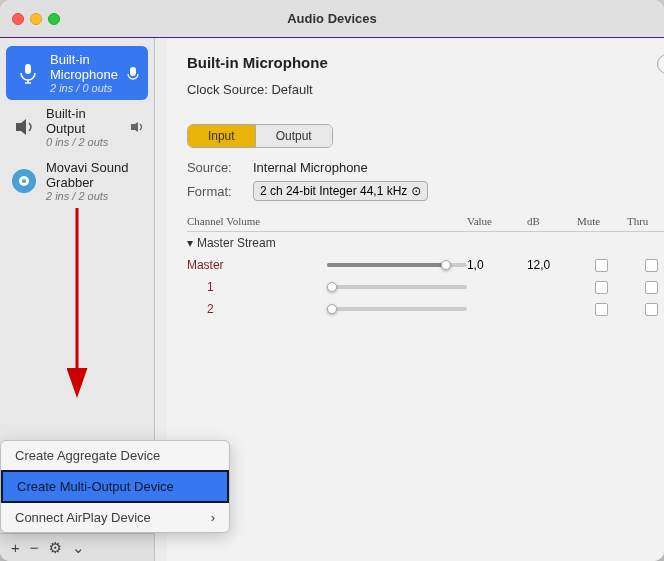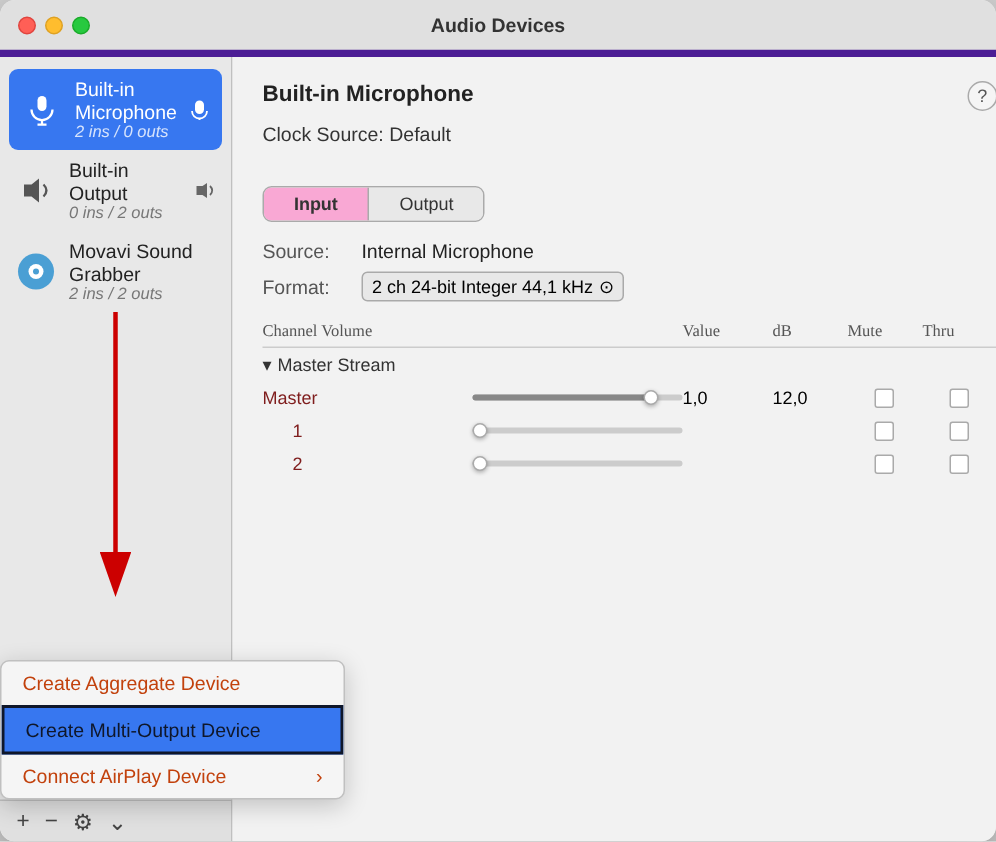--- a/index.html
+++ b/index.html
@@ -20,21 +20,21 @@
       background: #ececec;
       border-radius: 10px;
       box-shadow: 0 10px 40px rgba(0,0,0,0.4);
       display: flex;
       flex-direction: column;
       overflow: hidden;
     }
     .titlebar {
       height: 38px;
       background: #e0e0e0;
-      border-bottom: 5px solid #4c1d95;
+      border-bottom: 1px solid #4c1d95;
       display: flex;
       align-items: center;
       justify-content: center;
       position: relative;
       border-radius: 10px 10px 0 0;
     }
     .traffic-lights {
       position: absolute;
       left: 12px;
       display: flex;
@@ -50,20 +50,21 @@
     .tl-green { background: #27c93f; border: 1px solid #1aab29; }
     .titlebar-title {
       font-size: 13px;
       font-weight: 600;
       color: #333;
     }
     .main-content {
       display: flex;
       flex: 1;
       overflow: hidden;
+      gap: 12px;
     }
     
     .sidebar {
       width: 240px;
       background: #e8e8e8;
       border-right: 1px solid #c0c0c0;
       display: flex;
       flex-direction: column;
     }
     .device-list {
@@ -156,21 +157,21 @@
       border: 1px solid #c0c0c0;
       border-radius: 6px;
       box-shadow: 0 4px 16px rgba(0,0,0,0.2);
       z-index: 10;
       overflow: hidden;
     }
     .menu-item {
       padding: 7px 14px;
       font-size: 13px;
       cursor: pointer;
-      color: #c2410c;
+      color: #404040;
       display: flex;
       align-items: center;
       justify-content: space-between;
     }
     .menu-item.highlighted {
       background: #3777f0;
       color: #0f172a;
       border: 2px solid #0f172a;
     }
     
@@ -221,22 +222,22 @@
     }
     .tab {
       padding: 4px 20px;
       font-size: 12px;
       cursor: pointer;
       background: #e8e8e8;
       color: #333;
       border: none;
     }
     .tab.active {
-      background: #f9a8d4;
-      font-weight: 700;
+      background: #eab308;
+      font-weight: 400;
     }
     .tab:first-child {
       border-right: 1px solid #aaa;
     }
     
     .property-row {
       display: flex;
       align-items: center;
       margin-bottom: 6px;
       font-size: 13px;

